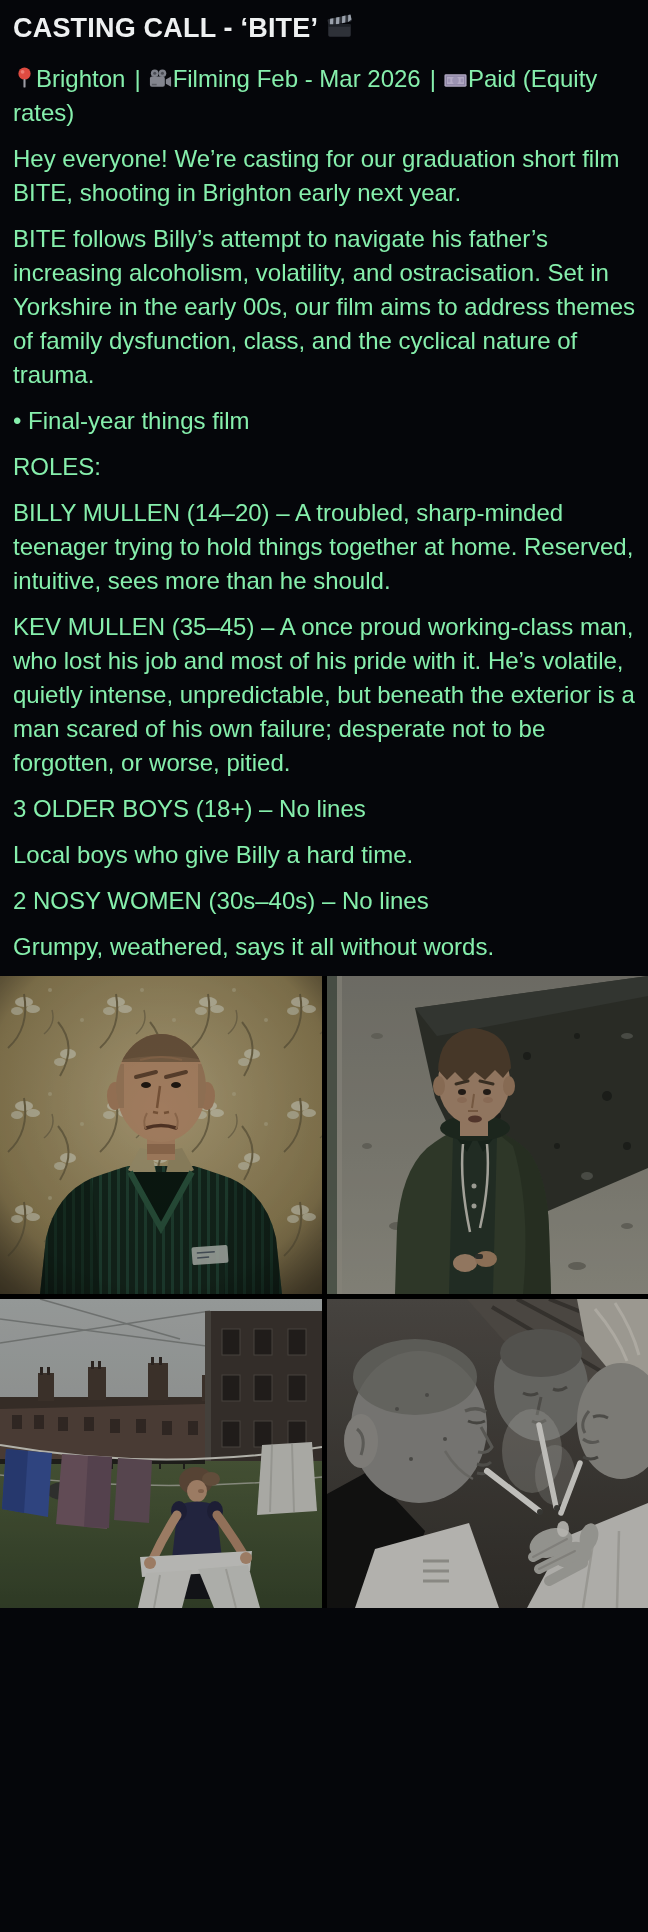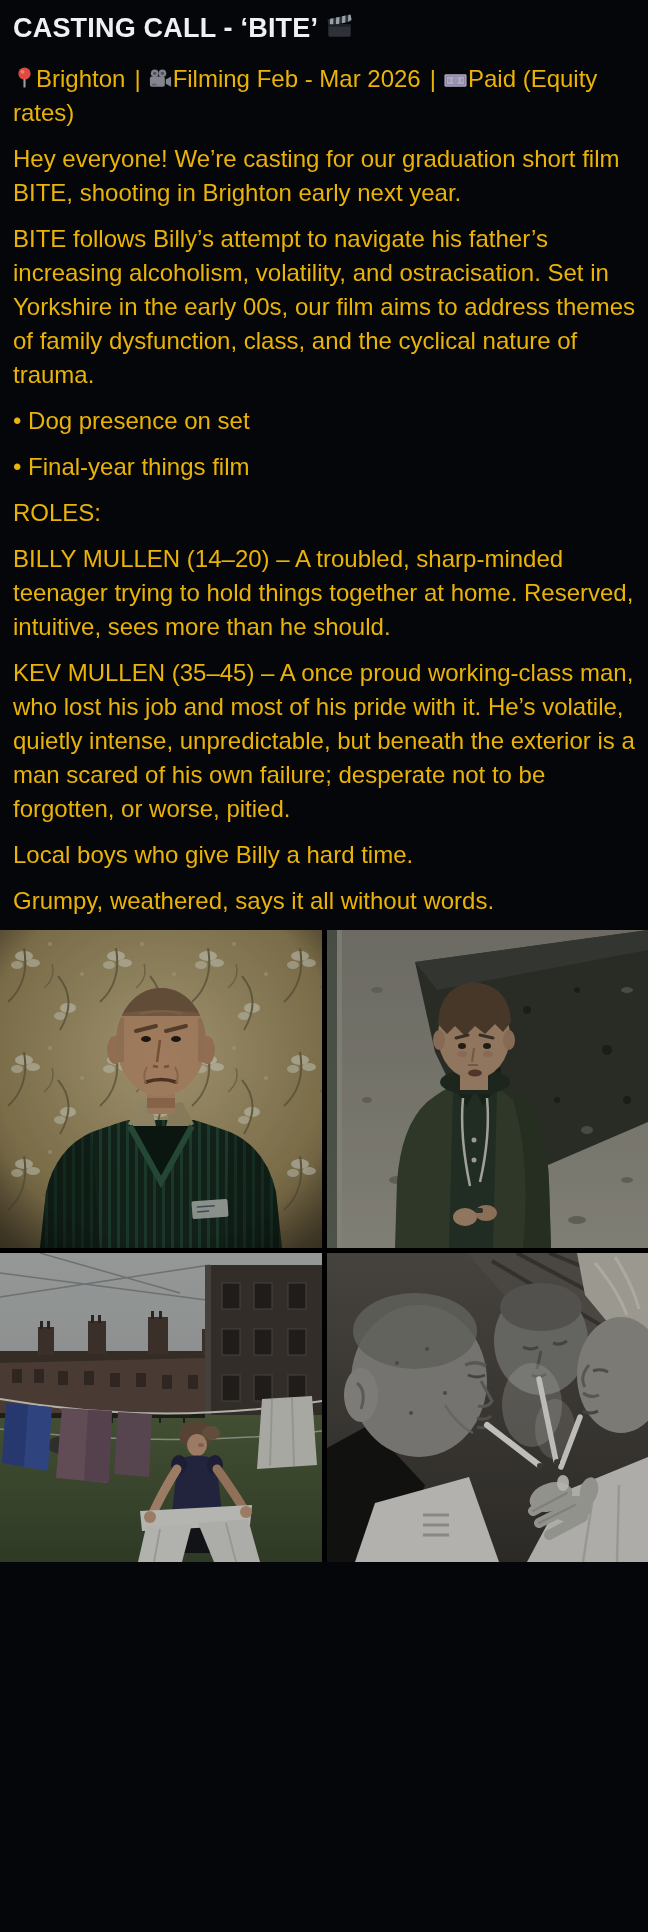--- a/index.html
+++ b/index.html
@@ -9,21 +9,21 @@
     font-family:"Liberation Sans",sans-serif;
     -webkit-font-smoothing:antialiased;
   }
   .post-text{padding:6px 6px 0 13px;}
   .post-title{
     font-size:27px;line-height:36px;font-weight:700;
     margin:4px 0 16px 0;letter-spacing:.2px;color:#eef0f1;
   }
   .meta-line,.para{
     font-size:24px;line-height:34px;font-weight:400;
-    margin:0 0 12px 0;color:#eab308;overflow-wrap:break-word;
+    margin:0 0 12px 0;color:#86efac;overflow-wrap:break-word;
   }
   .ico{display:inline-block;vertical-align:-4px;}
   .ico svg{display:block;}
   .title-ico{vertical-align:-3px;margin-left:8px;}
   .sep{margin:0 7px;}
   .meta-seg{margin-right:2px;}
   .photo-grid{
     display:grid;width:648px;margin-top:8px;
     grid-template-columns:322px 321px;
     grid-template-rows:318px 309px;
@@ -65,26 +65,27 @@
           <rect x="1.5" y="5" width="23" height="13" rx="1.5" fill="#b3aac4"></rect>
           <rect x="3.5" y="7" width="19" height="9" fill="none" stroke="#8d84a4" stroke-width="1.4"></rect>
           <ellipse cx="13" cy="11.5" rx="3.4" ry="3.8" fill="#9c93b2"></ellipse>
           <rect x="5" y="9.5" width="2.6" height="4" fill="#9c93b2"></rect>
           <rect x="18.4" y="9.5" width="2.6" height="4" fill="#9c93b2"></rect>
         </svg></span><span class="meta-seg">Paid (Equity rates)</span></p>
 
   <div>
     <p class="para">Hey everyone! We’re casting for our graduation short film BITE, shooting in Brighton early next year.</p>
     <p class="para">BITE follows Billy’s attempt to navigate his father’s increasing alcoholism, volatility, and ostracisation. Set in Yorkshire in the early 00s, our film aims to address themes of family dysfunction, class, and the cyclical nature of trauma.</p>
-    <p class="para">• Dog presence on set</p>
     <p class="para">• Final-year things film</p>
     <p class="para">ROLES:</p>
     <p class="para">BILLY MULLEN (14–20) – A troubled, sharp-minded teenager trying to hold things together at home. Reserved, intuitive, sees more than he should.</p>
     <p class="para">KEV MULLEN (35–45) – A once proud working-class man, who lost his job and most of his pride with it. He’s volatile, quietly intense, unpredictable, but beneath the exterior is a man scared of his own failure; desperate not to be forgotten, or worse, pitied.</p>
+    <p class="para">3 OLDER BOYS (18+) – No lines</p>
     <p class="para">Local boys who give Billy a hard time.</p>
+    <p class="para">2 NOSY WOMEN (30s–40s) – No lines</p>
     <p class="para">Grumpy, weathered, says it all without words.</p>
   </div>
 </div>
 
 <div class="photo-grid">
 
   <figure class="photo" role="img" aria-label="Middle-aged man with shaved head wearing a dark green striped jumper over a shirt, photographed against cream floral wallpaper">
     <svg viewBox="0 0 322 318" preserveAspectRatio="none">
       <defs>
         <radialGradient id="p1bg" cx="50%" cy="38%" r="75%">

